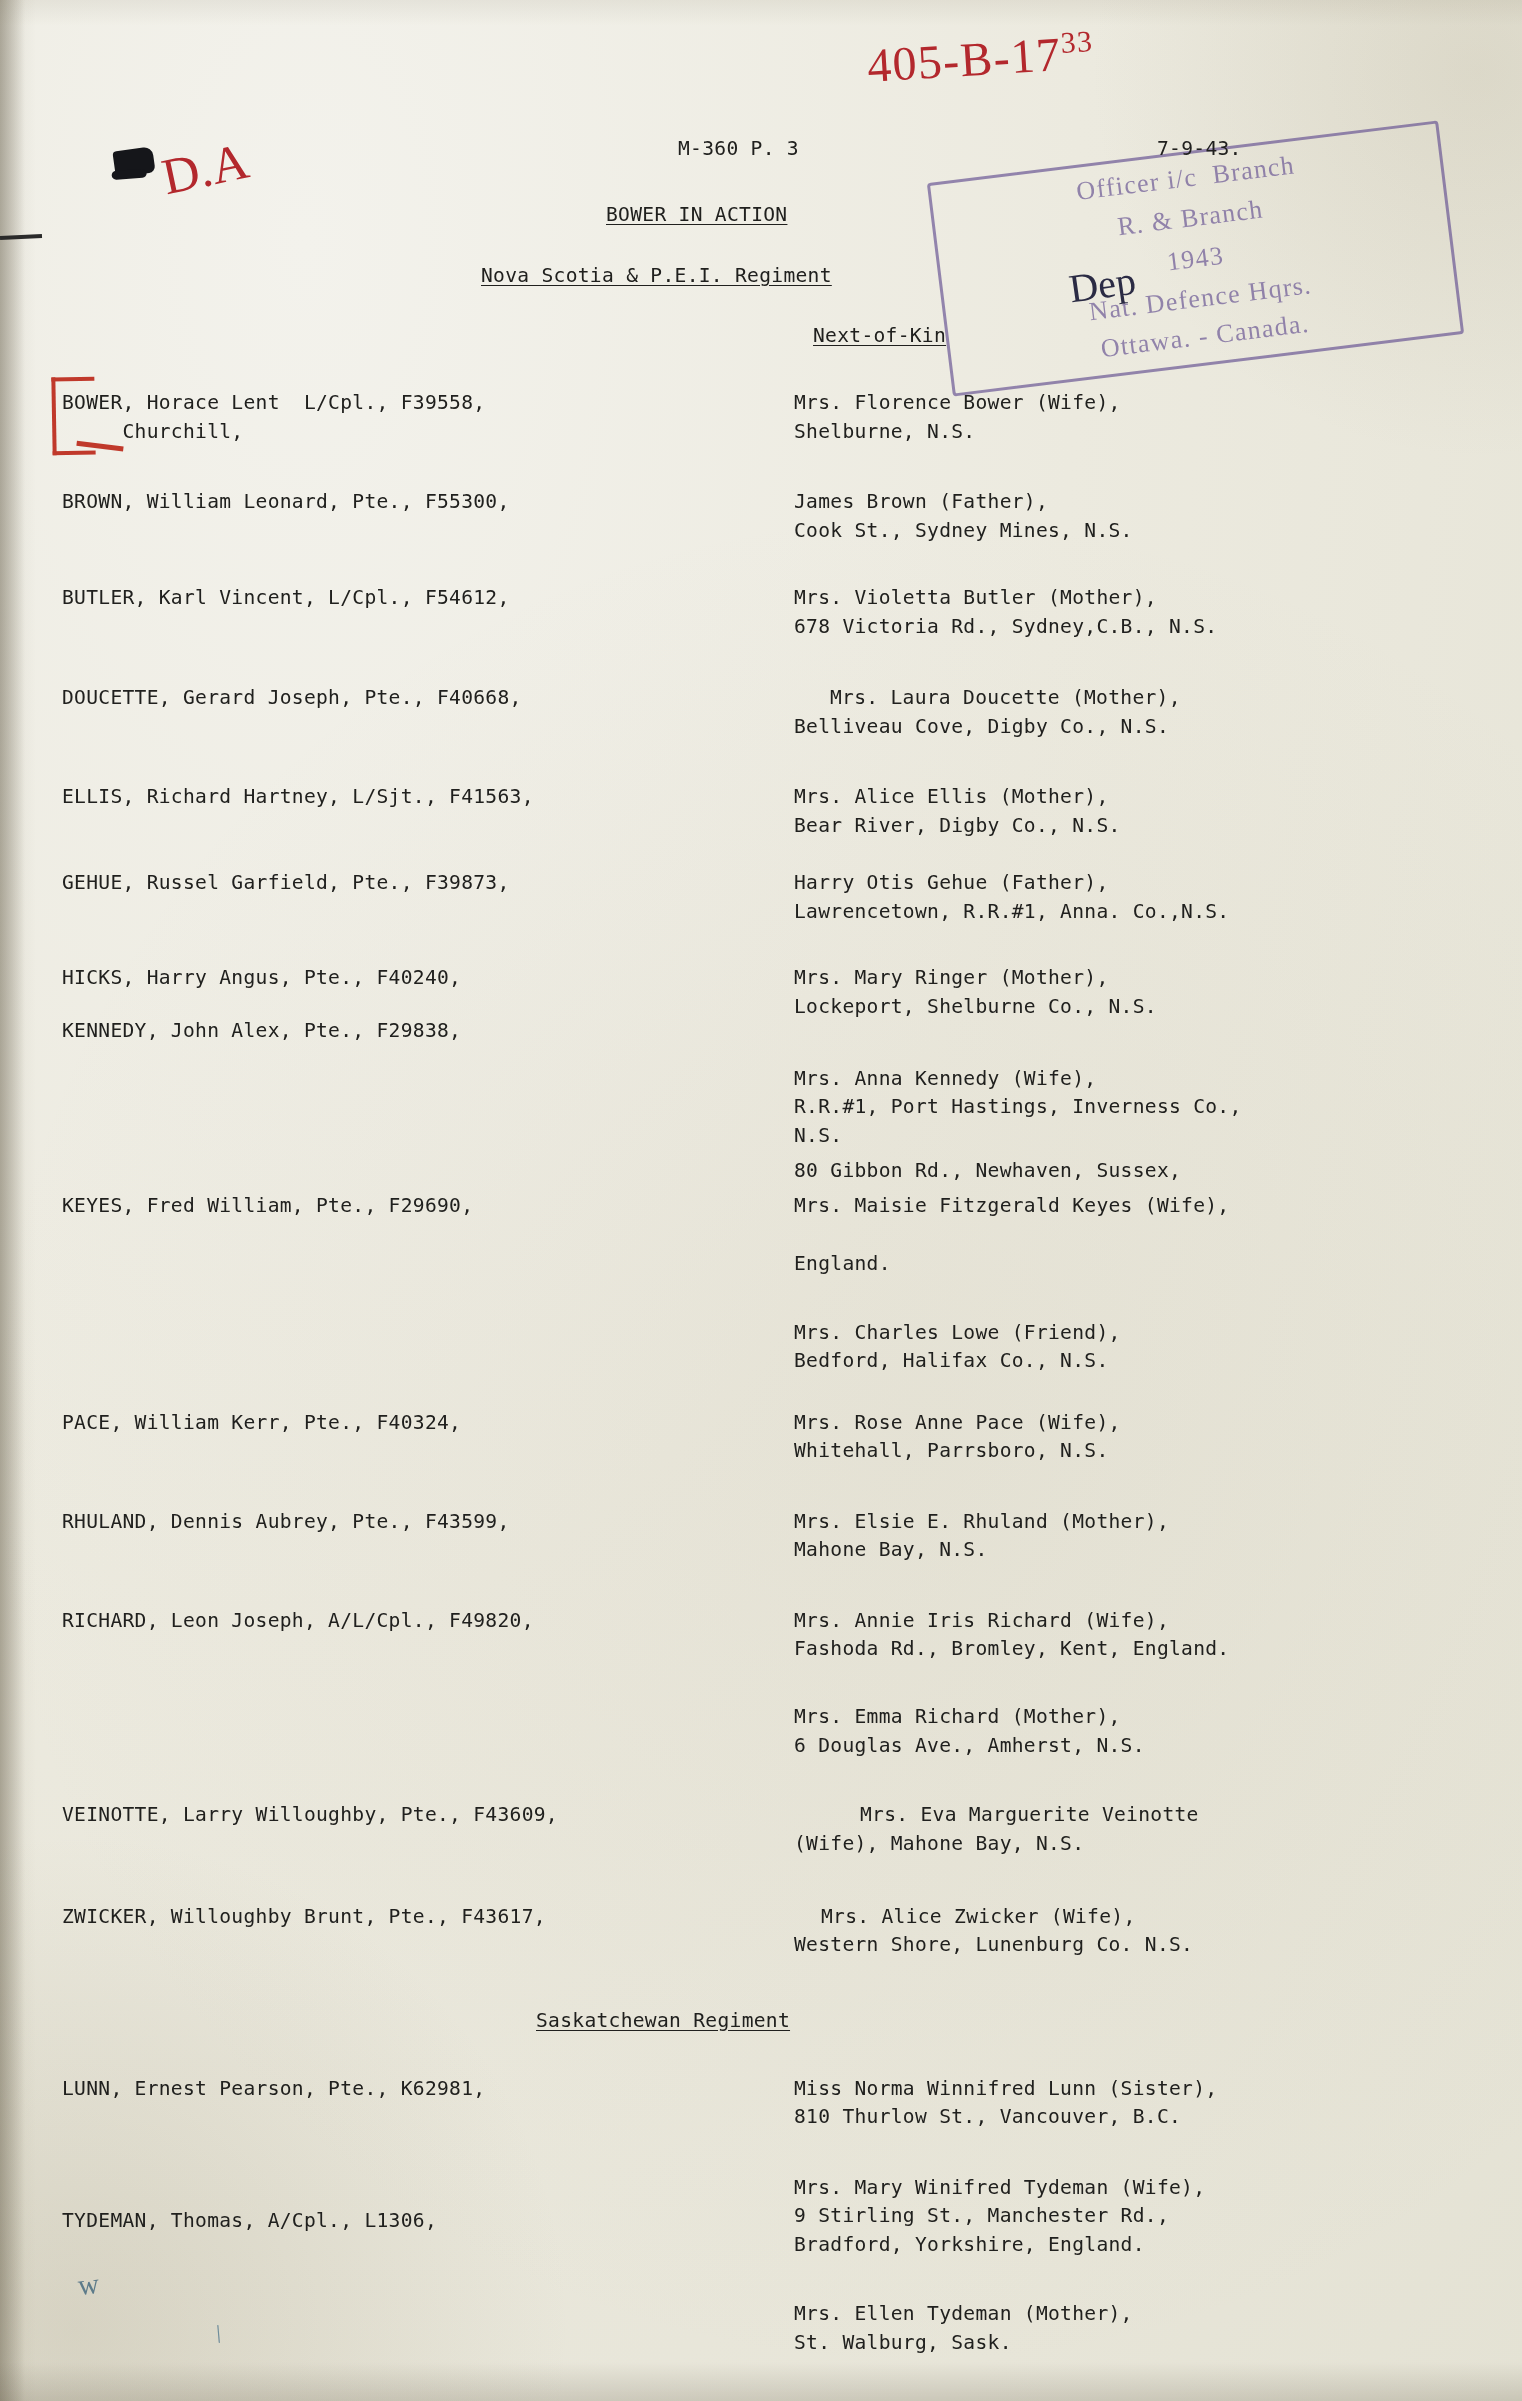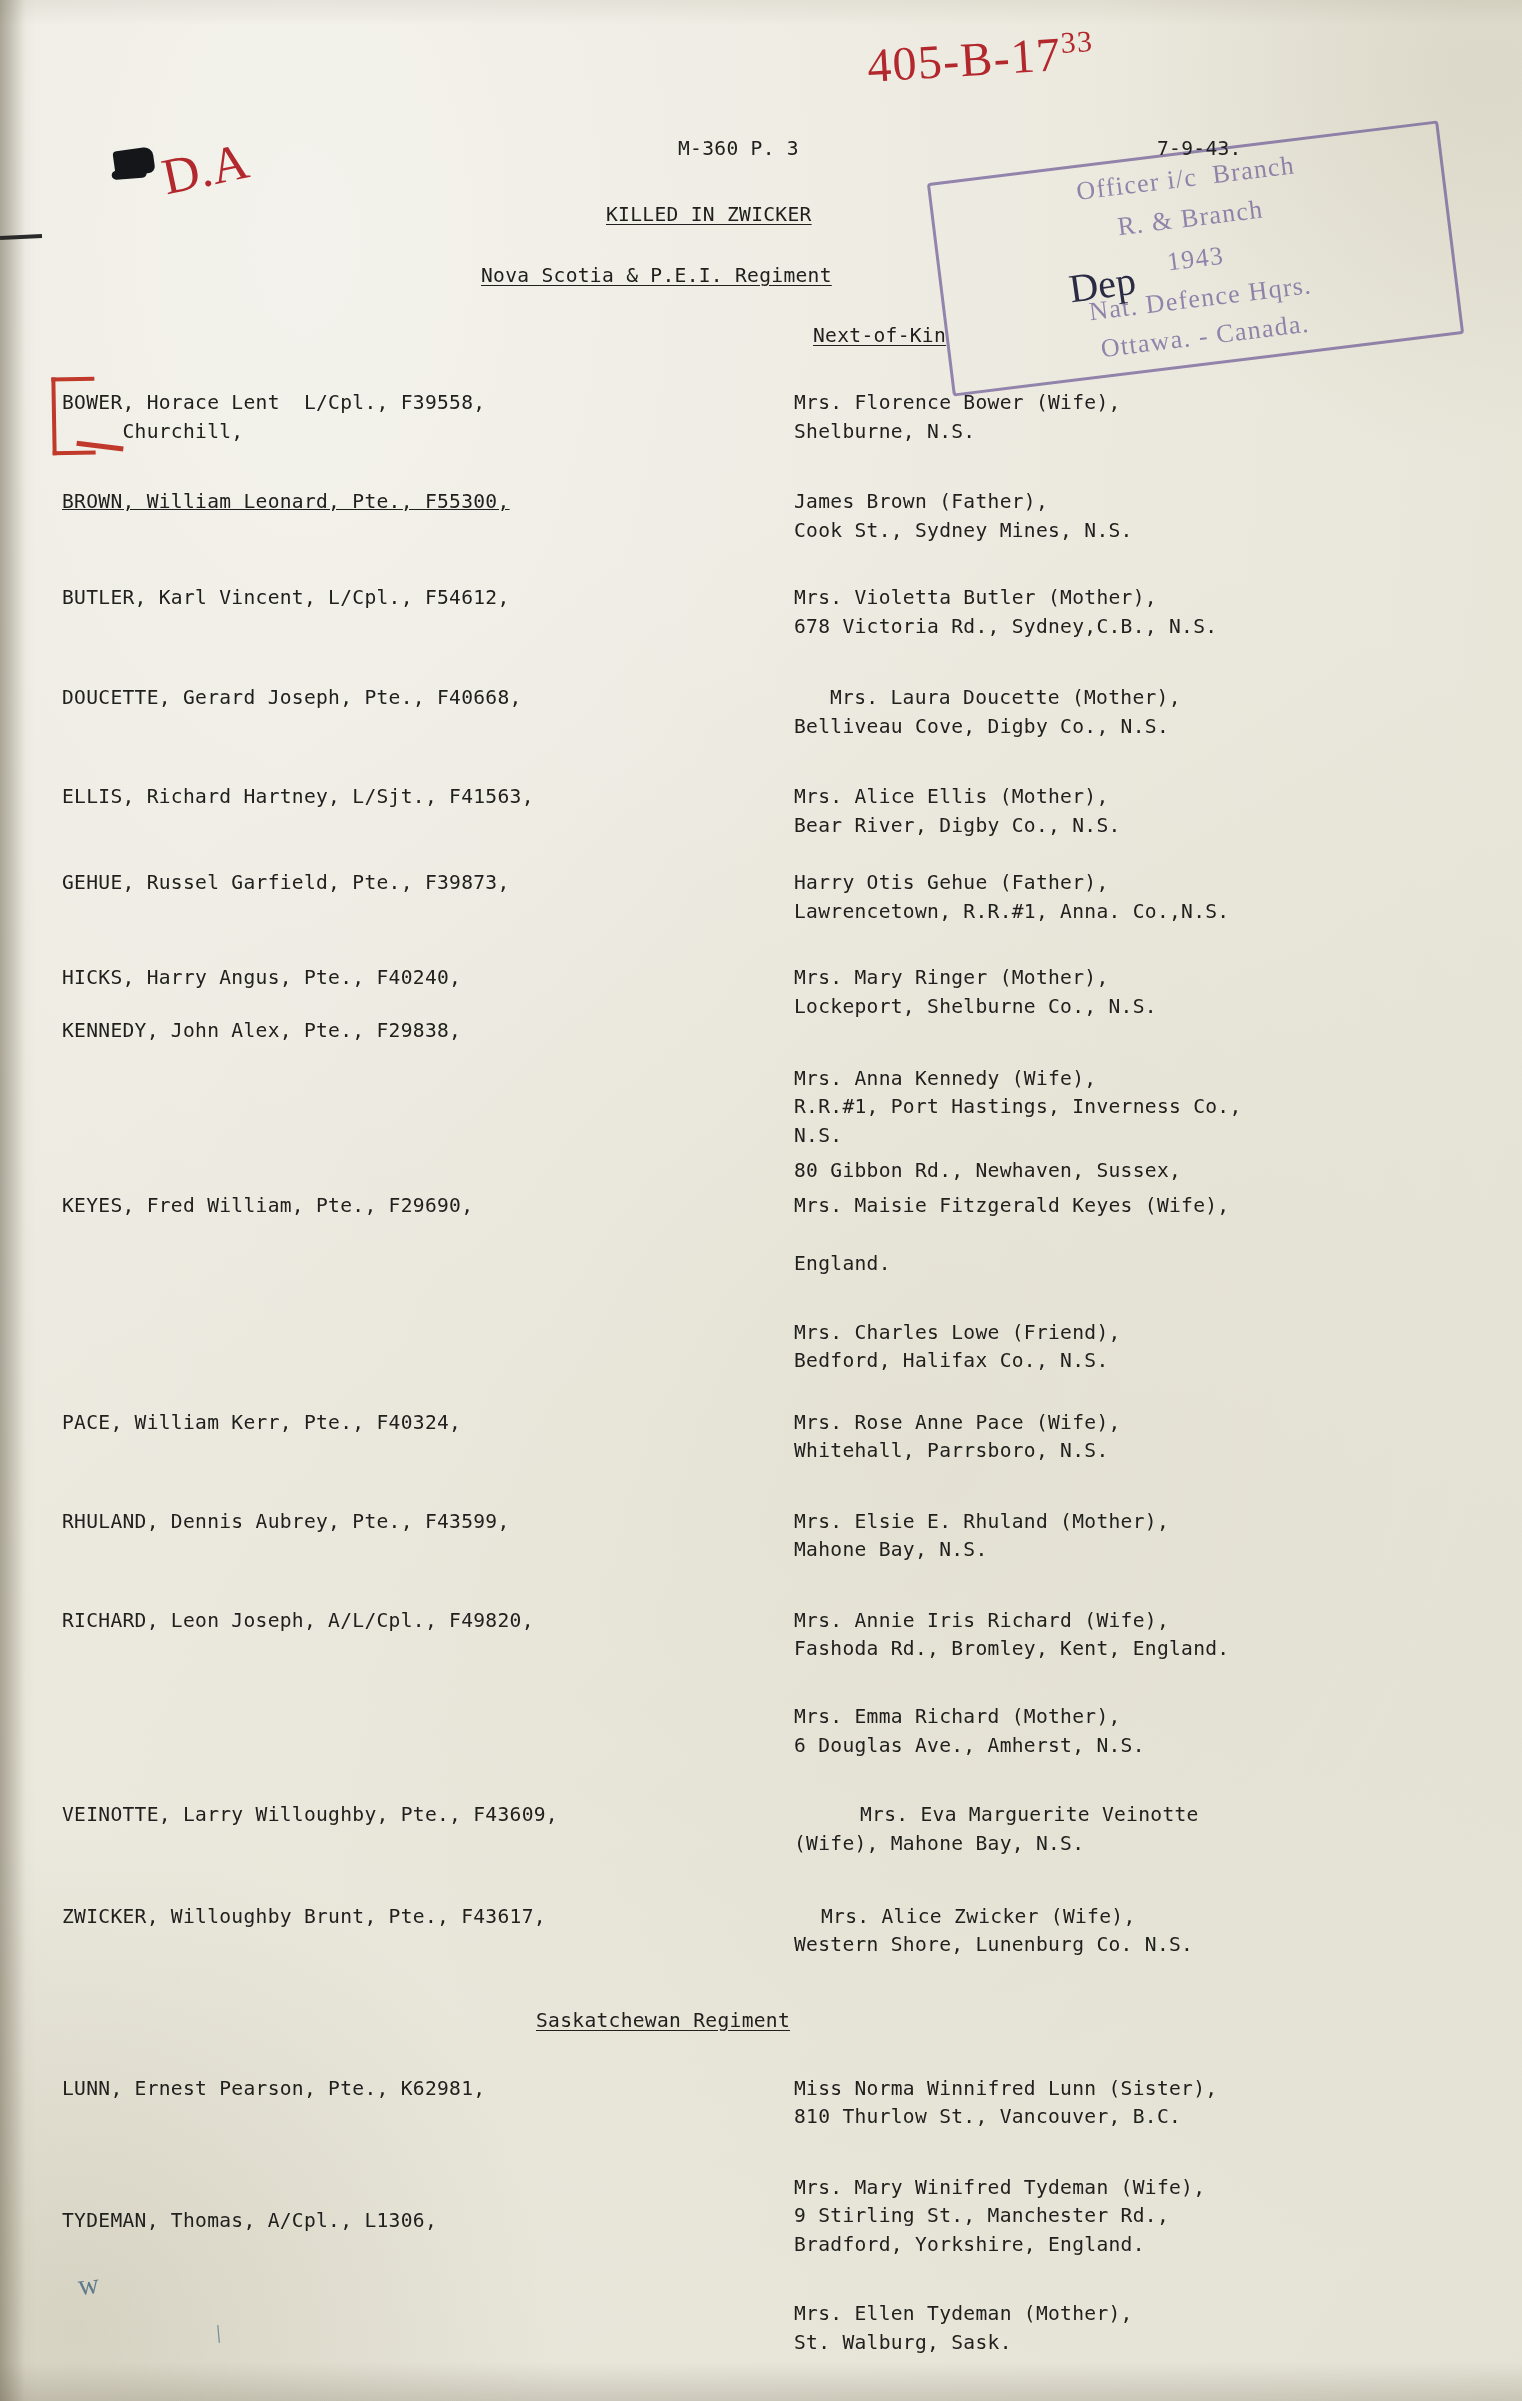--- a/index.html
+++ b/index.html
@@ -201,35 +201,35 @@
     <div class="line l2">R. &amp; Branch</div>
     <div class="line l3">1943</div>
     <div class="line l4">Nat. Defence Hqrs.</div>
     <div class="line l5">Ottawa. - Canada.</div>
   </div>
 
   <div id="dep-mark">Dep</div>
 
   <div class="typed" style="left:678px; top:134px;">M-360 P. 3</div>
   <div class="typed" style="left:1157px; top:134px;">7-9-43.</div>
-  <div class="typed u" style="left:606px; top:200px;">KILLED IN ZWICKER</div>
+  <div class="typed u" style="left:606px; top:200px;">BOWER IN ACTION</div>
   <div class="typed u" style="left:481px; top:261px;">Nova Scotia &amp; P.E.I. Regiment</div>
   <div class="typed u" style="left:813px; top:321px;">Next-of-Kin</div>
 
   <div id="red-bracket"></div>
 
   <div class="entry">
     <div class="typed col-name" style="top:388px;">BOWER, Horace Lent  L/Cpl., F39558,</div>
     <div class="typed col-name" style="top:417px;">     Churchill,</div>
     <div class="typed col-kin" style="top:388px;">Mrs. Florence Bower (Wife),</div>
     <div class="typed col-kin" style="top:417px;">Shelburne, N.S.</div>
   </div>
 
   <div class="entry">
-    <div class="typed col-name" style="top:487px;text-decoration:underline;">BROWN, William Leonard, Pte., F55300,</div>
+    <div class="typed col-name" style="top:487px;">BROWN, William Leonard, Pte., F55300,</div>
     <div class="typed col-kin" style="top:487px;">James Brown (Father),</div>
     <div class="typed col-kin" style="top:516px;">Cook St., Sydney Mines, N.S.</div>
   </div>
 
   <div class="entry">
     <div class="typed col-name" style="top:583px;">BUTLER, Karl Vincent, L/Cpl., F54612,</div>
     <div class="typed col-kin" style="top:583px;">Mrs. Violetta Butler (Mother),</div>
     <div class="typed col-kin" style="top:612px;">678 Victoria Rd., Sydney,C.B., N.S.</div>
   </div>
 

